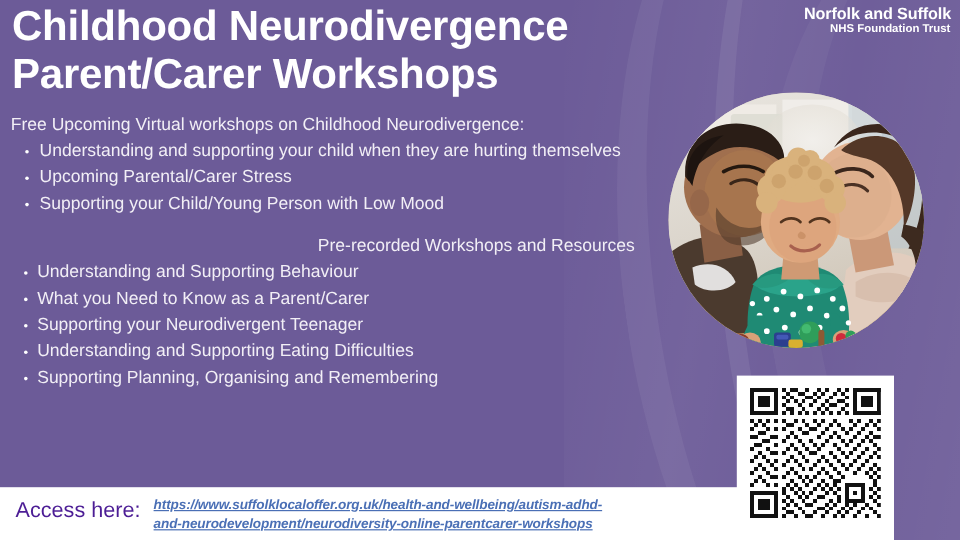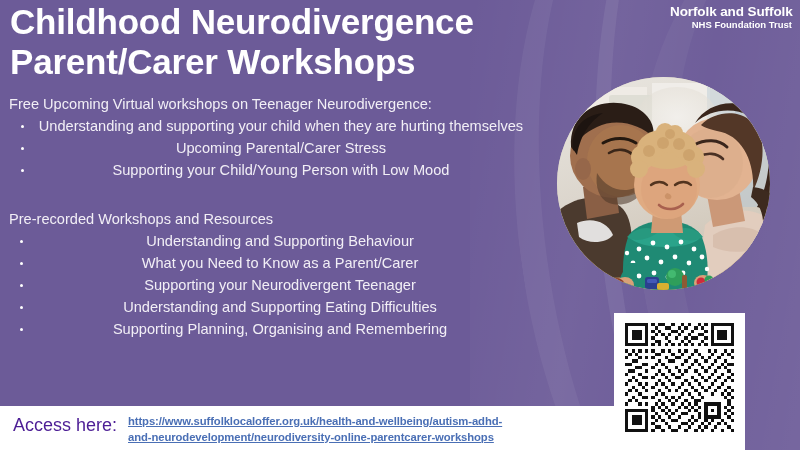--- a/index.html
+++ b/index.html
@@ -122,27 +122,26 @@
     top: 94px;
     width: 520px;
     color: #f2eff6;
     font-size: 14.6px;
     line-height: 1.45;
   }
   .sec-head {
     margin: 0 0 1px 0;
     white-space: nowrap;
   }
-  .sec-head.second { margin-top: 27px; }
+  .sec-head.second { margin-top: 13px; text-align: right; }
 
   ul.bullets {
     list-style: none;
     margin: 0;
     padding: 0;
-    text-align: center;
   }
   ul.bullets li {
     position: relative;
     padding-left: 24px;
     margin: 0 0 1px 0;
   }
   ul.bullets li::before {
     content: "";
     position: absolute;
     left: 12px;
@@ -209,21 +208,21 @@
     left: 128px;
     top: 7px;
     width: 470px;
     color: #4A6FB5;
     font-size: 11.3px;
     font-weight: bold;
     line-height: 1.42;
     text-decoration: underline;
     letter-spacing: -0.1px;
   }
-  .access-url .urlline { display: block; white-space: nowrap; }
+  .access-url .urlline { display: block; white-space: nowrap; font-style: italic; }
 </style>
 </head>
 <body>
 
 <div class="poster">
 
   <div class="wash"></div>
   <div class="band band-c"></div>
   <div class="band band-a"></div>
   <div class="band band-b"></div>
@@ -233,21 +232,21 @@
     <span class="ln">Parent/Carer Workshops</span>
   </div>
 
   <div class="nhs-logo">
     <span class="nhs-trust-name">Norfolk and Suffolk</span>
     <span class="nhs-trust-sub">NHS Foundation Trust</span>
   </div>
 
   <div class="copy">
 
-    <p class="sec-head">Free Upcoming Virtual workshops on Teenager Neurodivergence:</p>
+    <p class="sec-head">Free Upcoming Virtual workshops on Childhood Neurodivergence:</p>
     <ul class="bullets">
       <li>Understanding and supporting your child when they are hurting themselves</li>
       <li>Upcoming Parental/Carer Stress</li>
       <li>Supporting your Child/Young Person with Low Mood</li>
     </ul>
 
     <p class="sec-head second">Pre-recorded Workshops and Resources</p>
     <ul class="bullets tight">
       <li>Understanding and Supporting Behaviour</li>
       <li>What you Need to Know as a Parent/Carer</li>

